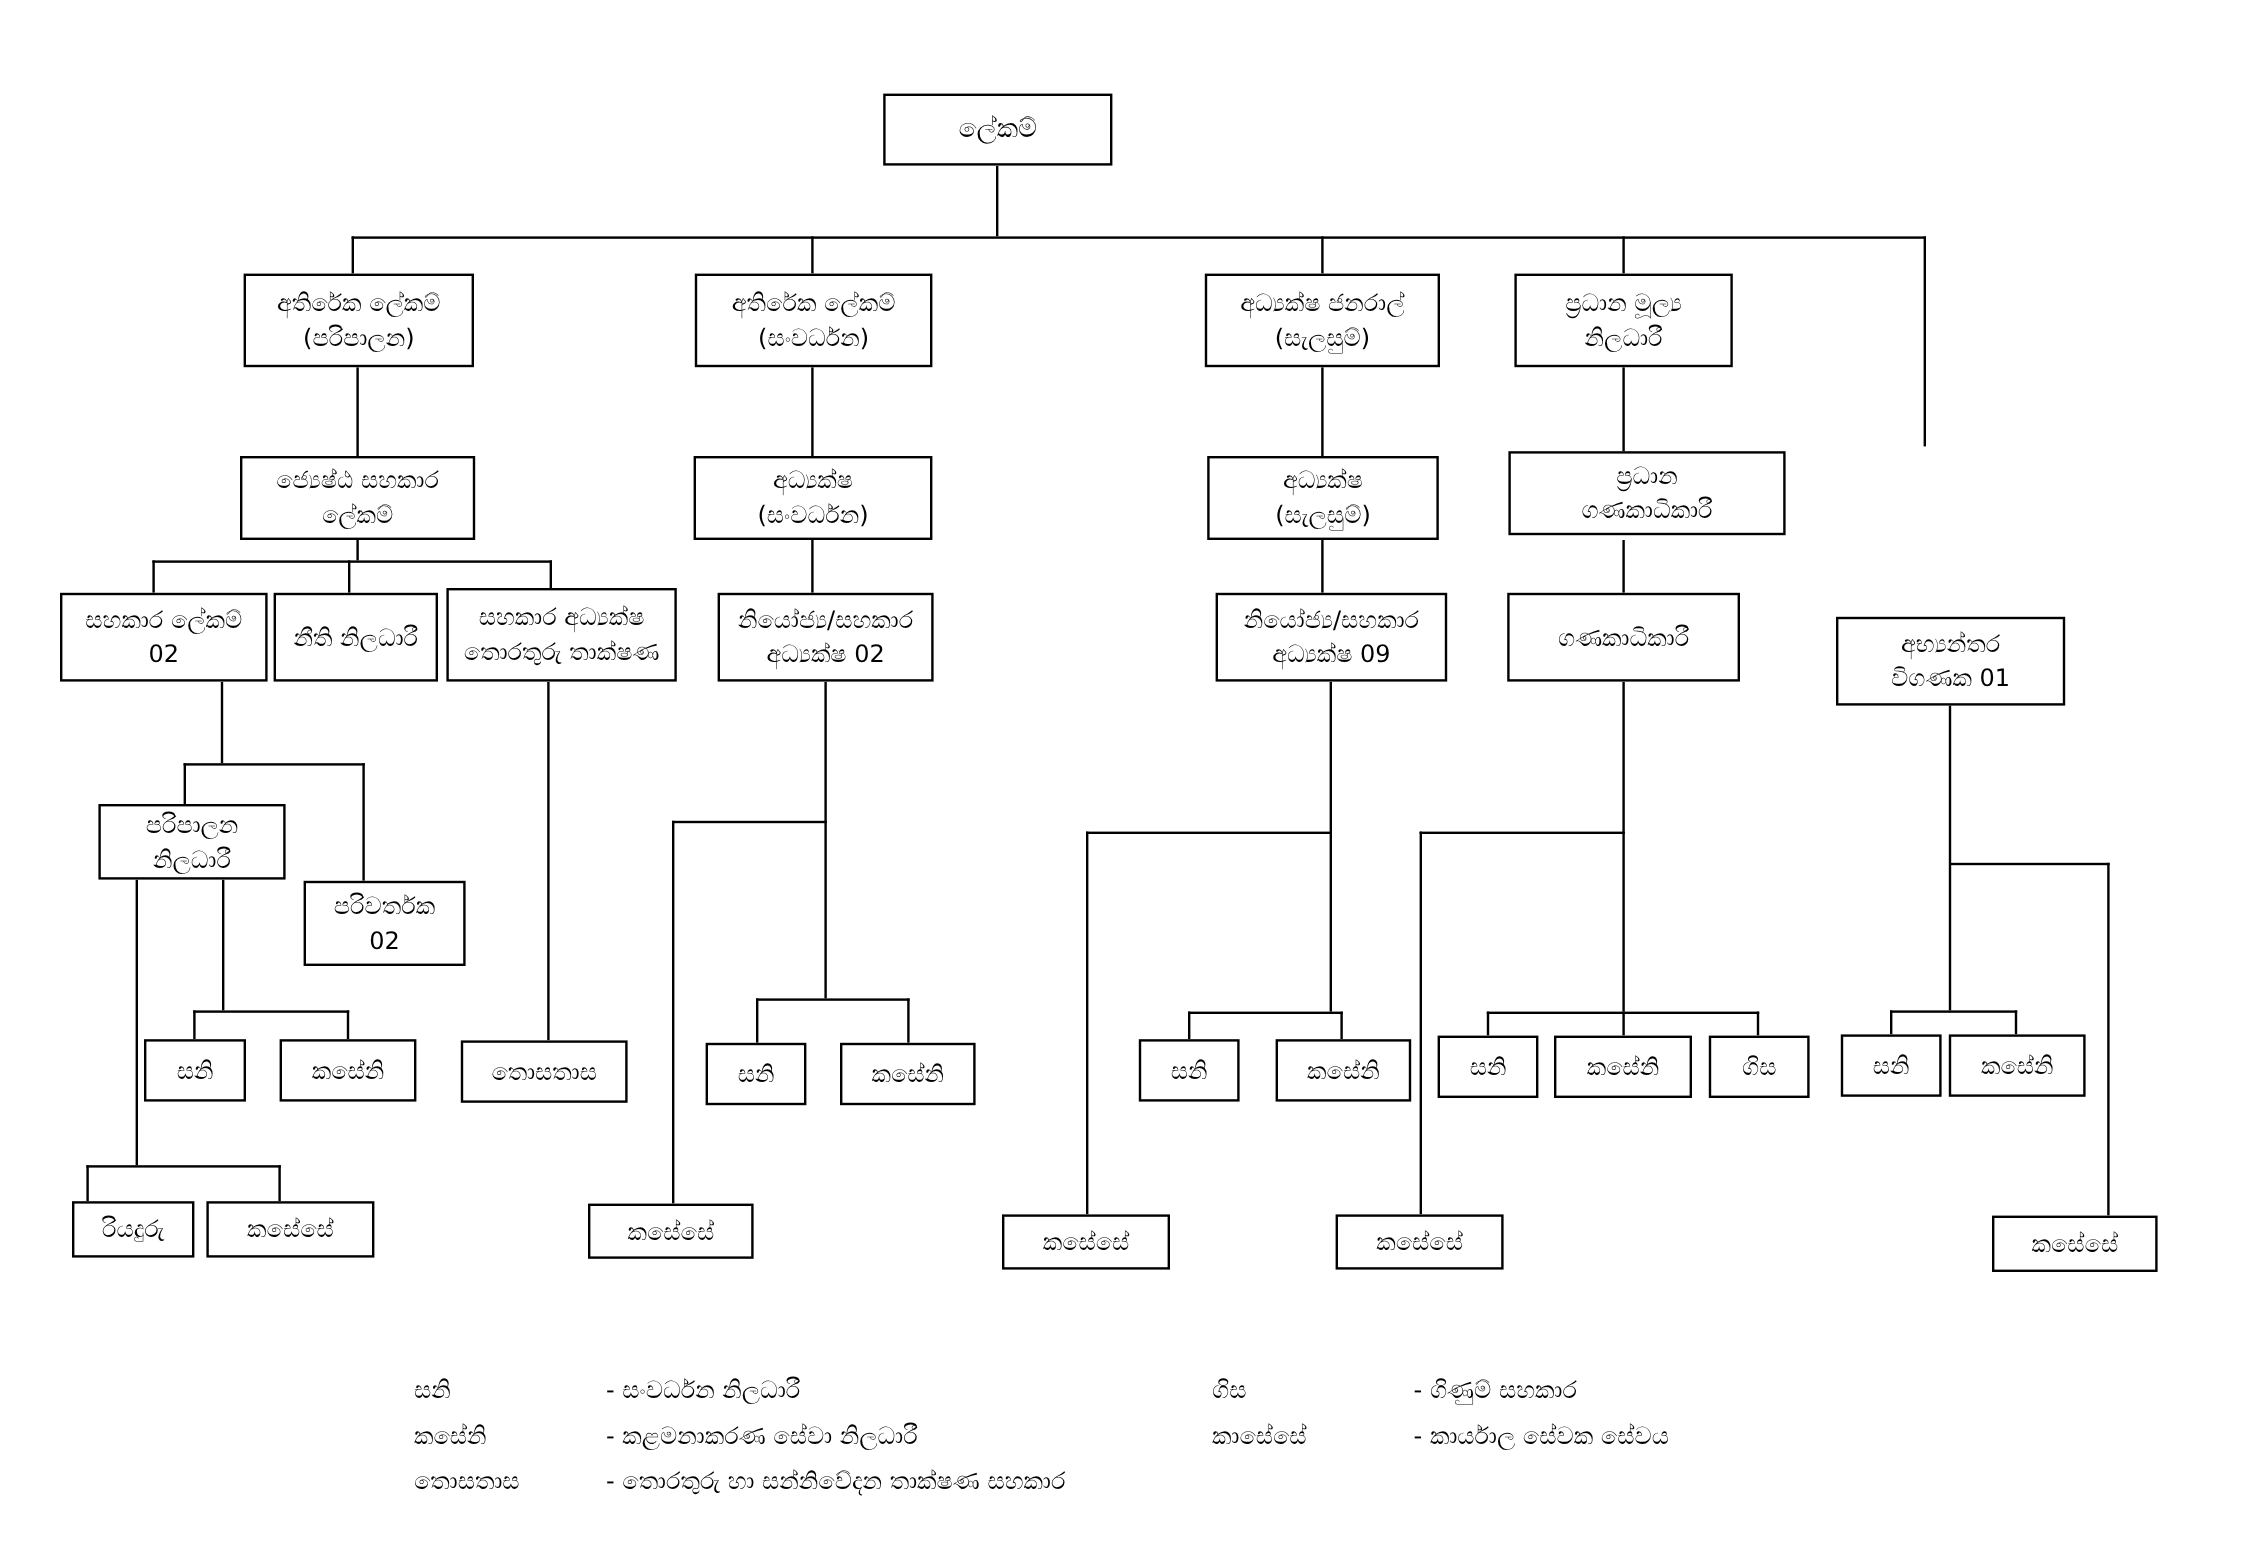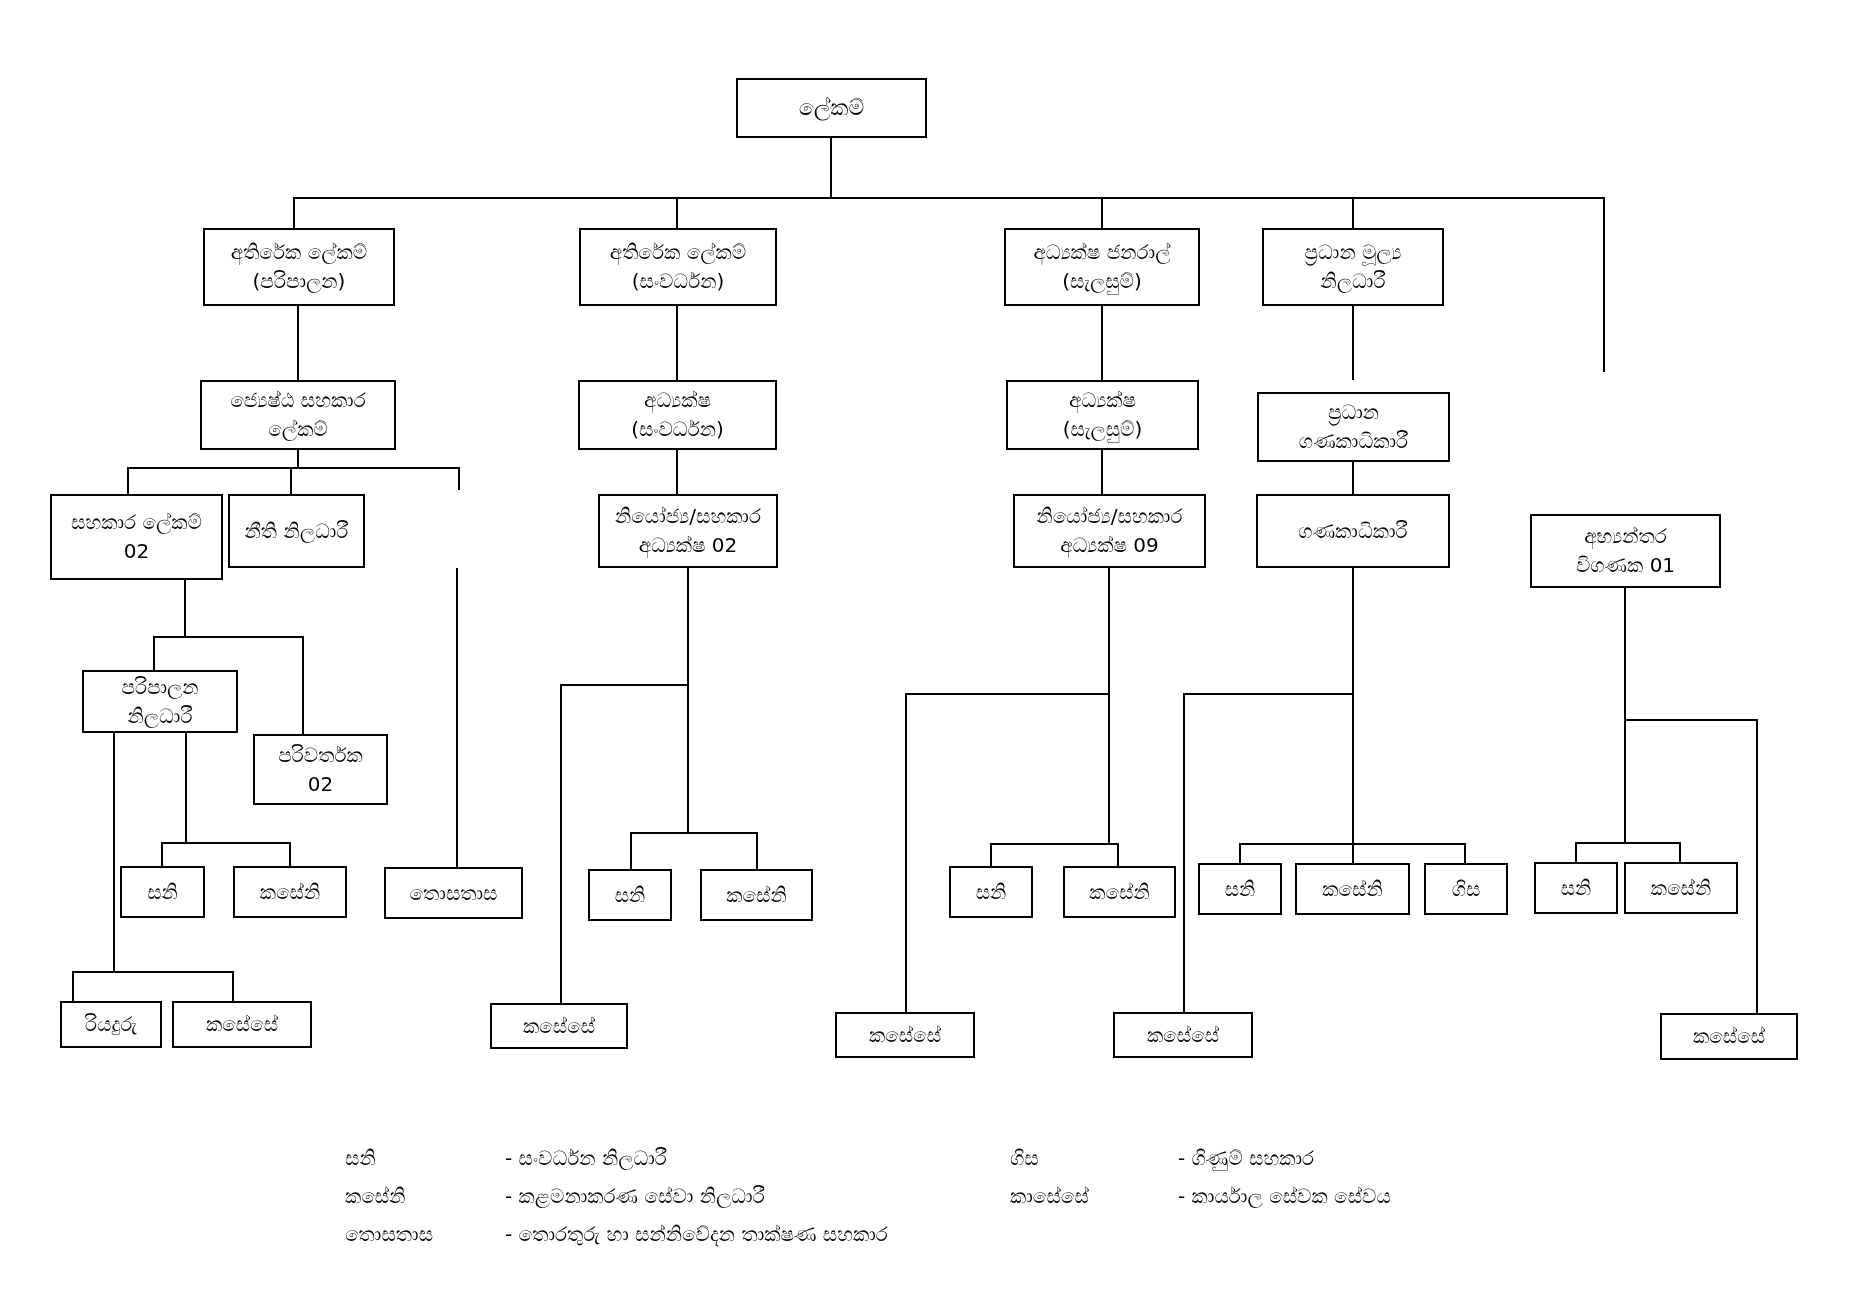--- a/index.html
+++ b/index.html
@@ -80,30 +80,34 @@
       <div class="bl">ලේකම්</div>
     </div>
     <div class="box" style="left: 578px; top: 380px; width: 199px; height: 70px;">
       <div class="bl">අධ්‍යක්ෂ</div>
       <div class="bl">(සංවර්ධන)</div>
     </div>
     <div class="box" style="left: 1006px; top: 380px; width: 193px; height: 70px;">
       <div class="bl">අධ්‍යක්ෂ</div>
       <div class="bl">(සැලසුම්)</div>
     </div>
-    <div class="box" style="left: 1257px; top: 392px; width: 193px; height: 70px;">
+    <div class="box" style="left: 1257px; top: 376px; width: 231px; height: 70px;">
       <div class="bl">ප්‍රධාන</div>
       <div class="bl">ගණකාධිකාරී</div>
     </div>
-    <div class="box" style="left: 50px; top: 494px; width: 173px; height: 86px;">
+    <div class="box" style="left: 50px; top: 494px; width: 173px; height: 74px;">
       <div class="bl">සහකාර ලේකම්</div>
       <div class="bl">02</div>
     </div>
     <div class="box" style="left: 228px; top: 494px; width: 137px; height: 74px;">
       <div class="bl">නීති නිලධාරී</div>
+    </div>
+    <div class="box" style="left: 372px; top: 490px; width: 192px; height: 78px;">
+      <div class="bl">සහකාර අධ්‍යක්ෂ</div>
+      <div class="bl">තොරතුරු තාක්ෂණ</div>
     </div>
     <div class="box" style="left: 598px; top: 494px; width: 180px; height: 74px;">
       <div class="bl">නියෝජ්‍ය/සහකාර</div>
       <div class="bl">අධ්‍යක්ෂ 02</div>
     </div>
     <div class="box" style="left: 1013px; top: 494px; width: 193px; height: 74px;">
       <div class="bl">නියෝජ්‍ය/සහකාර</div>
       <div class="bl">අධ්‍යක්ෂ 09</div>
     </div>
     <div class="box" style="left: 1256px; top: 494px; width: 194px; height: 74px;">

